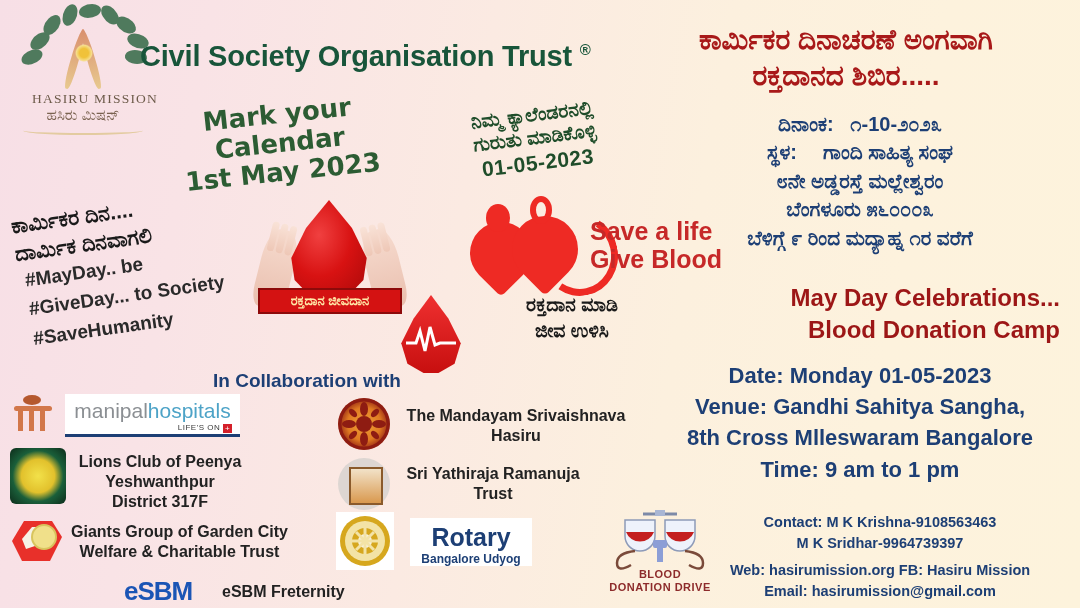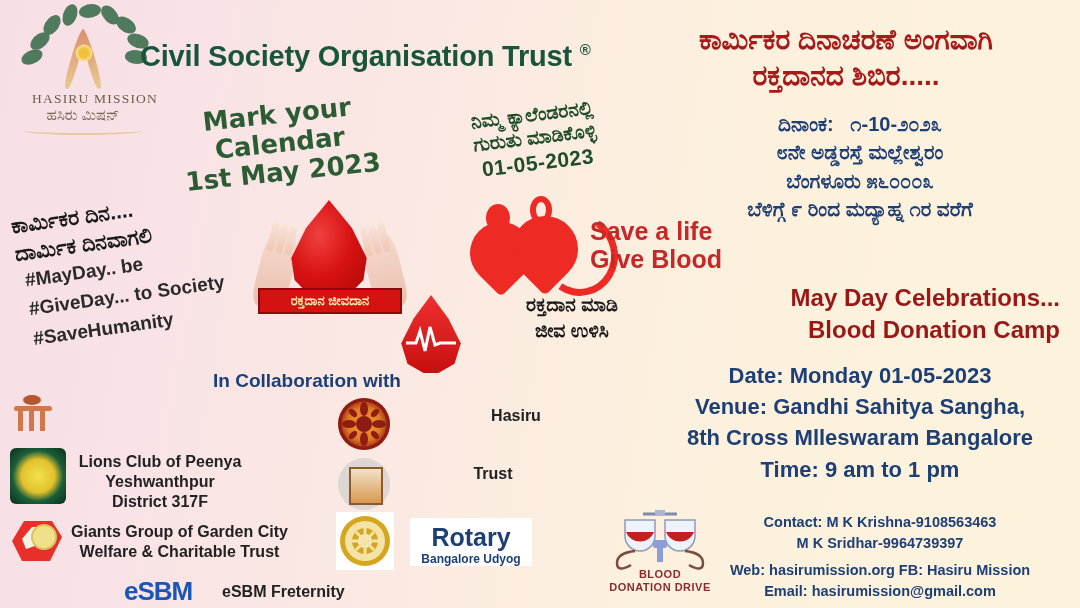--- a/index.html
+++ b/index.html
@@ -221,20 +221,26 @@
 
   <div class="abs logo-box" id="manipal-logo">
     <svg width="52" height="40" viewBox="0 0 52 40" aria-hidden="true">
       <ellipse cx="24" cy="7" rx="9" ry="5" fill="#b5582e"></ellipse>
       <rect x="6" y="13" width="38" height="5" rx="2.5" fill="#d2774a"></rect>
       <rect x="10" y="18" width="5" height="20" fill="#d2774a"></rect>
       <rect x="21" y="18" width="5" height="20" fill="#d2774a"></rect>
       <rect x="32" y="18" width="5" height="20" fill="#d2774a"></rect>
     </svg>
   </div>
+  <div class="abs" id="manipal-card">
+    <div class="mh">
+      <span class="a">manipal</span><span class="b">hospitals</span>
+    </div>
+    <div class="tag"><span>LIFE'S ON</span> <i>+</i></div>
+  </div>
 
   <div class="abs logo-box" id="lions-logo"></div>
   <div class="abs partner-name" id="lions-name">
     <div>Lions Club of Peenya</div>
     <div>Yeshwanthpur</div>
     <div>District 317F</div>
   </div>
 
   <div class="abs logo-box" id="giants-logo">
     <svg width="58" height="52" viewBox="0 0 58 52" aria-hidden="true">
@@ -261,27 +267,29 @@
         <ellipse cx="11" cy="26" rx="7" ry="4"></ellipse>
           <ellipse cx="41" cy="26" rx="7" ry="4"></ellipse>
         <ellipse cx="15" cy="15" rx="5" ry="3" transform="rotate(45 15 15)"></ellipse>
         <ellipse cx="37" cy="15" rx="5" ry="3" transform="rotate(-45 37 15)"></ellipse>
         <ellipse cx="15" cy="37" rx="5" ry="3" transform="rotate(-45 15 37)"></ellipse>
         <ellipse cx="37" cy="37" rx="5" ry="3" transform="rotate(45 37 37)"></ellipse>
       </g>
     </svg>
   </div>
   <div class="abs partner-name" id="mandayam-name">
+    <div>The Mandayam Srivaishnava</div>
     <div>Hasiru</div>
   </div>
 
   <div class="abs logo-box" id="yathiraja-logo">
     <div id="yathiraja-inner"></div>
   </div>
   <div class="abs partner-name" id="yathiraja-name">
+    <div>Sri Yathiraja Ramanuja</div>
     <div>Trust</div>
   </div>
 
   <div class="abs logo-box" id="rotary-logo">
     <svg width="58" height="58" viewBox="0 0 58 58" aria-hidden="true">
       <rect width="58" height="58" fill="#ffffff"></rect>
       <circle cx="29" cy="29" r="25" fill="#d6a71e"></circle>
       <circle cx="29" cy="29" r="20" fill="#f3e3a6"></circle>
       <circle cx="29" cy="29" r="13" fill="#d6a71e"></circle>
       <circle cx="29" cy="29" r="7" fill="#f7f1dc"></circle>
@@ -301,20 +309,24 @@
   <div class="abs" id="kn-head">
     <div>ಕಾರ್ಮಿಕರ ದಿನಾಚರಣೆ ಅಂಗವಾಗಿ</div>
     <div>ರಕ್ತದಾನದ ಶಿಬಿರ.....</div>
   </div>
 
   <div class="abs" id="kn-details">
     <div>
       <span>ದಿನಾಂಕ:</span>
       &nbsp;
       <span>೧-10-೨೦೨೩</span>
+    </div>
+    <div class="venue">
+      <span>ಸ್ಥಳ:</span>
+      <span>ಗಾಂದಿ ಸಾಹಿತ್ಯ ಸಂಘ</span>
     </div>
     <div>೮ನೇ ಅಡ್ಡರಸ್ತೆ ಮಲ್ಲೇಶ್ವರಂ</div>
     <div>ಬೆಂಗಳೂರು ೫೬೦೦೦೩</div>
     <div>ಬೆಳಿಗ್ಗೆ ೯ ರಿಂದ ಮದ್ಯಾಹ್ನ ೧ರ ವರೆಗೆ</div>
   </div>
 
   <div class="abs" id="en-head">
     <div>May Day Celebrations...</div>
     <div>Blood Donation Camp</div>
   </div>

